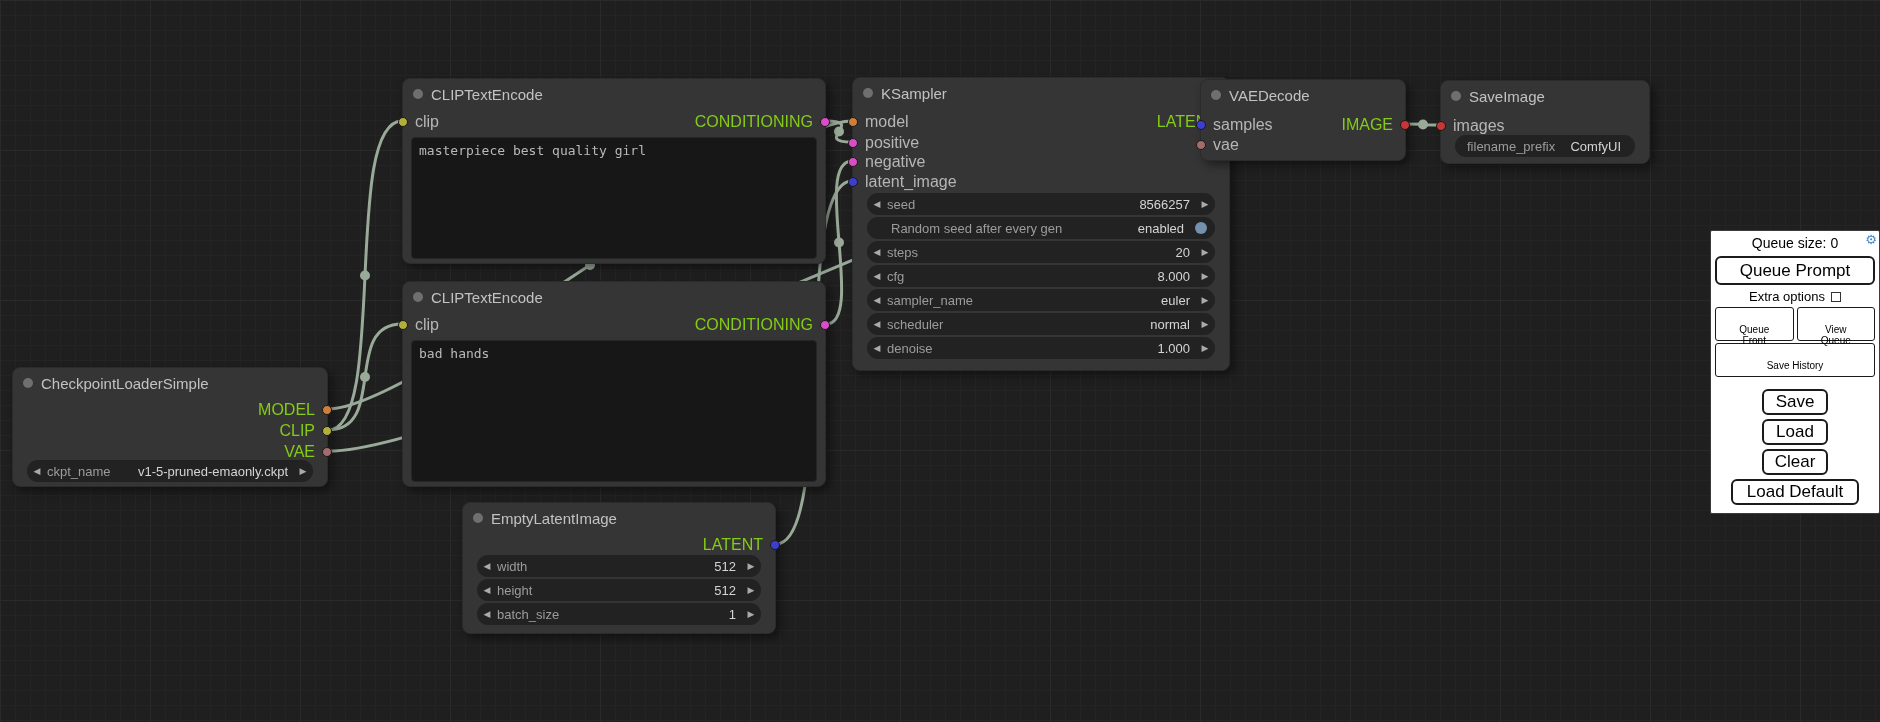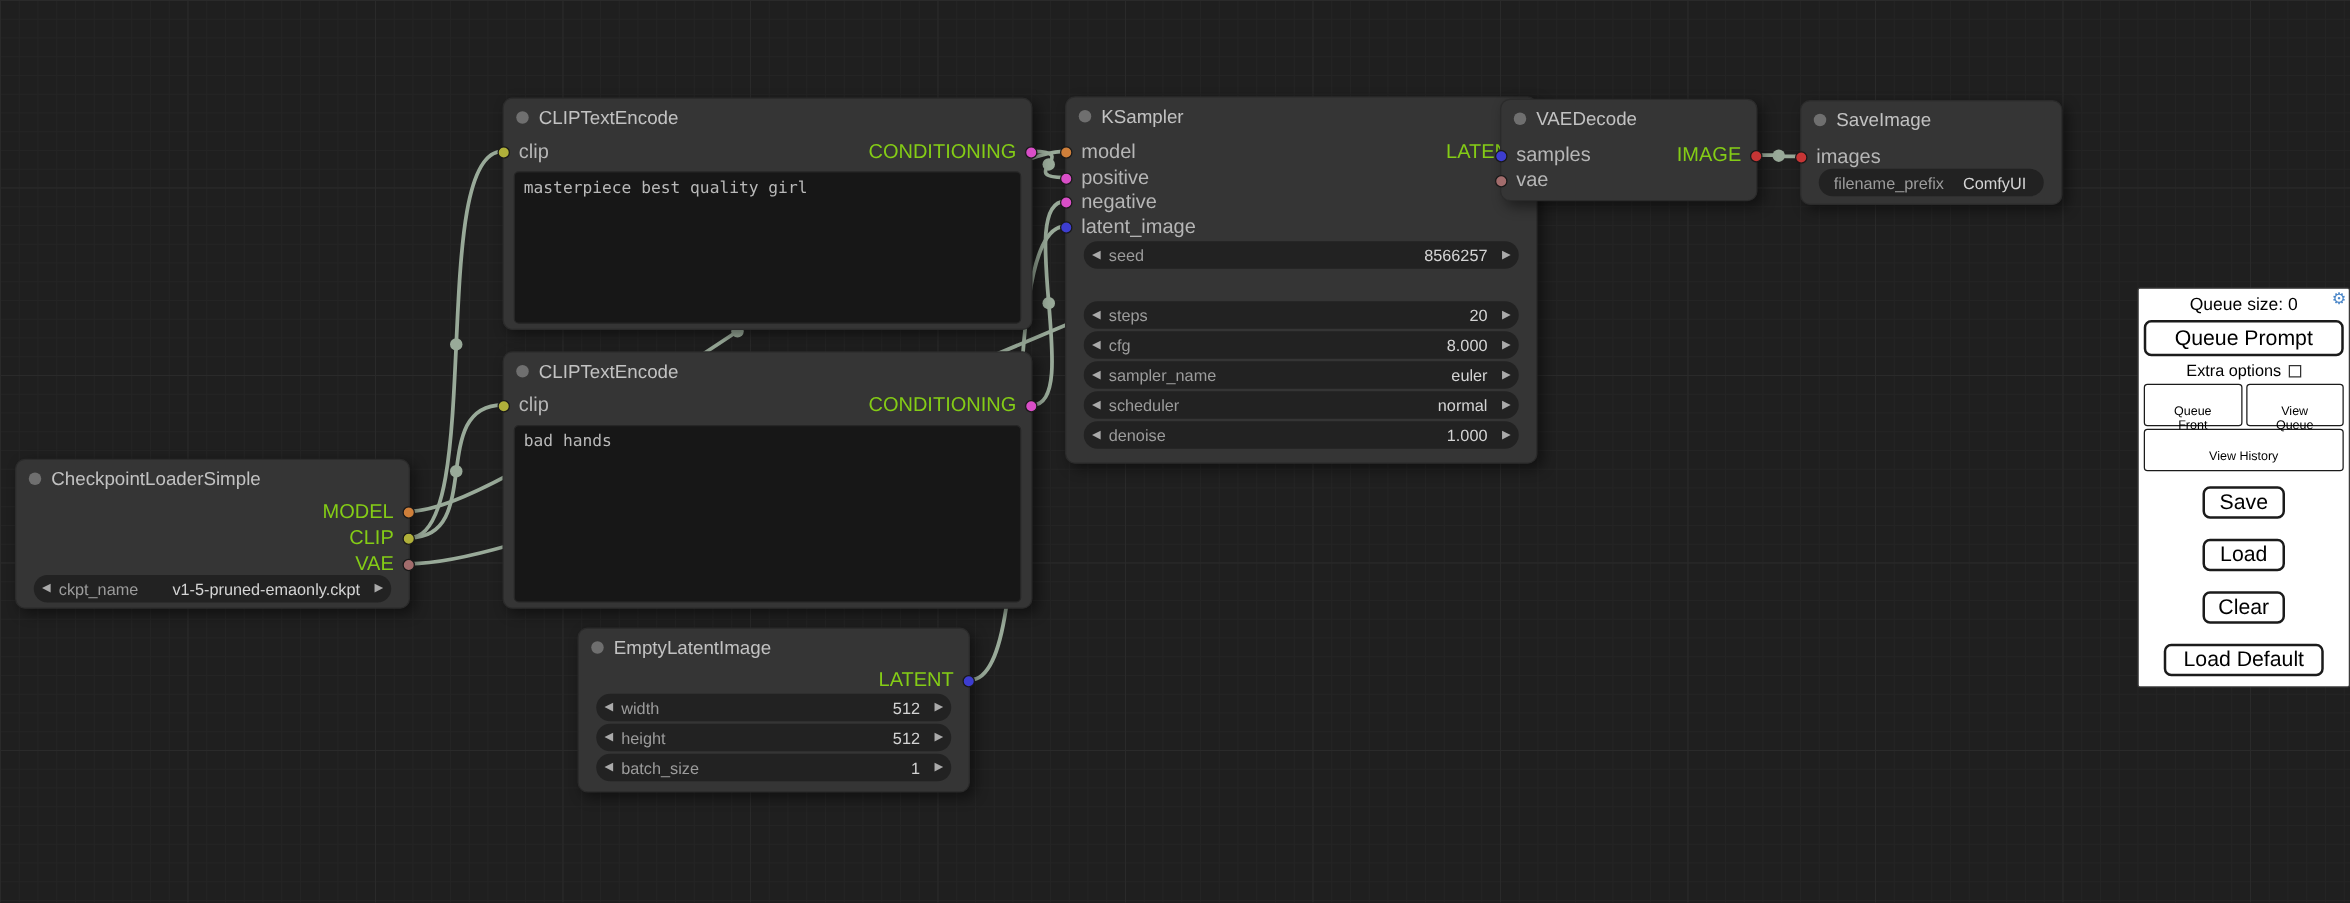--- a/index.html
+++ b/index.html
@@ -67,21 +67,21 @@
   #menu .gear { position: absolute; right: -2px; top: 0; font-size: 13px; color: #4a86c8; cursor: pointer; line-height: 1; font-family: "DejaVu Sans", sans-serif; }
   .btn {
     display: block; background: #ffffff; border: 2px solid #1b1b1b; border-radius: 6px;
     color: #000; font-family: "Liberation Sans", sans-serif; cursor: pointer;
   }
   .btn.big  { width: 100%; height: 29px; font-size: 17px; margin: 2px 0 4px; }
   .btn.small{ height: 16px; font-size: 10px; padding: 16px; border-width: 1px; border-radius: 3px; }
   .row2 { display: flex; gap: 3px; margin: 3px 0 2px; }
   .row2 .btn { flex: 1; }
   .btn.full { width: 100%; margin: 2px 0; }
-  .btn.mid  { width: 66px; height: 26px; font-size: 17px; margin: 16px auto; }
+  .btn.mid  { width: 66px; height: 26px; font-size: 17px; margin: 4px auto; }
   .btn.wide { width: 128px; height: 26px; font-size: 17px; margin: 4px auto 0; }
   .extra { font-size: 13px; display: flex; align-items: center; justify-content: center; gap: 6px; margin: 2px 0 3px; }
   .cbox { width: 10px; height: 10px; border: 1px solid #333; background: #fff; display: inline-block; }
 </style>
 </head>
 <body>
 
 <div id="canvas">
 
   <svg class="links" width="1880" height="722">
@@ -216,20 +216,25 @@
       <span>LATENT</span>
       <span class="sdot" style="background:#3d3dd0"></span>
     </div>
 
     <div class="widget" style="top:115px">
       <span class="warr">◀</span>
       <span class="wlabel">seed</span>
       <span class="wvalue">8566257</span>
       <span class="warr">▶</span>
     </div>
+    <div class="widget no-arrows" style="top:139px">
+      <span class="wlabel">Random seed after every gen</span>
+      <span class="wvalue">enabled</span>
+      <span class="toggle"></span>
+    </div>
     <div class="widget" style="top:163px">
       <span class="warr">◀</span>
       <span class="wlabel">steps</span>
       <span class="wvalue">20</span>
       <span class="warr">▶</span>
     </div>
     <div class="widget" style="top:187px">
       <span class="warr">◀</span>
       <span class="wlabel">cfg</span>
       <span class="wvalue">8.000</span>
@@ -296,20 +301,20 @@
     </div>
     <button class="btn big">Queue Prompt</button>
     <div class="extra">
       <span>Extra options</span>
       <span class="cbox"></span>
     </div>
     <div class="row2">
       <button class="btn small">Queue Front</button>
       <button class="btn small">View Queue</button>
     </div>
-    <button class="btn small full">View History</button>
+    <button class="btn small full">Save History</button>
     <button class="btn mid" style="margin-top:12px">Save</button>
     <button class="btn mid">Load</button>
     <button class="btn mid">Clear</button>
     <button class="btn wide">Load Default</button>
   </div>
 
 </div>
 
 </body></html>

